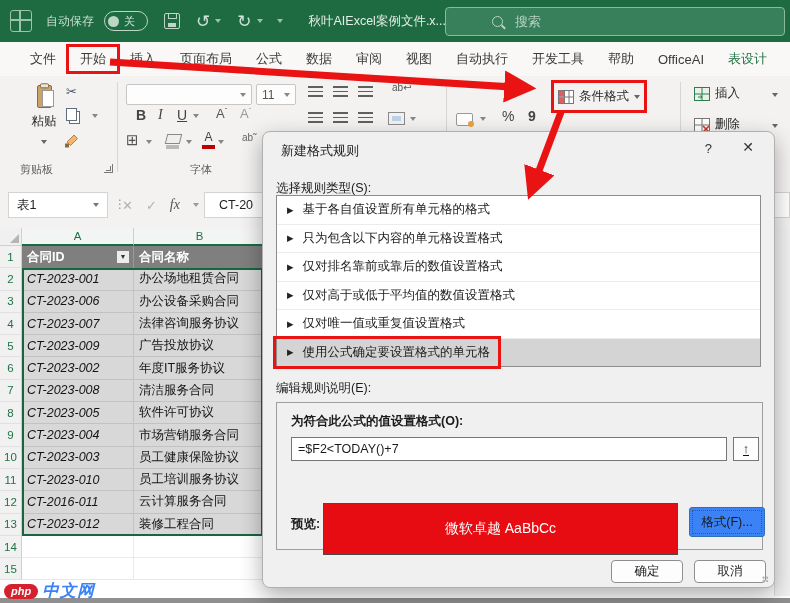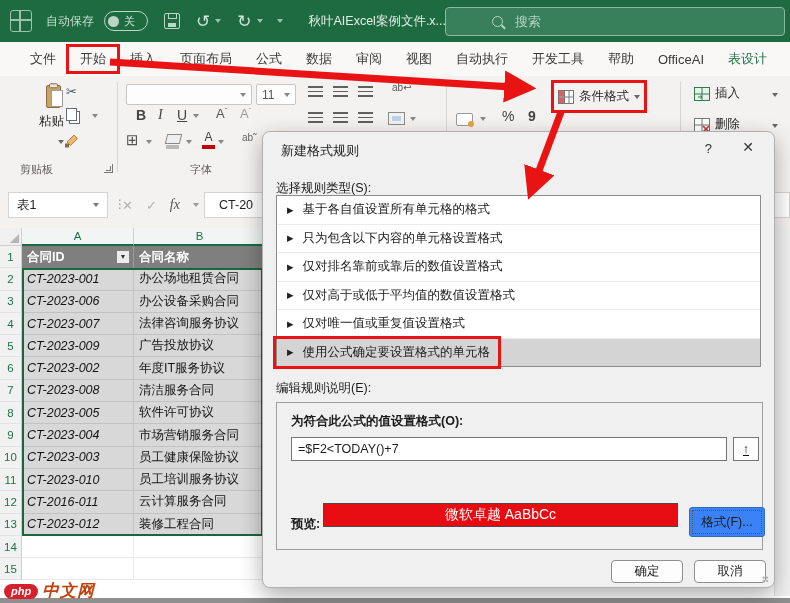--- a/index.html
+++ b/index.html
@@ -78,21 +78,21 @@
   .ecell{background:#fff;border-bottom:1px solid #e9e9e9;box-sizing:border-box;}
   .ca.ecell{border-right:1px solid #e9e9e9;}
   .fbtn{position:absolute;right:3px;top:3.5px;width:14px;height:14px;background:#ececec;border:1px solid #808080;
     display:flex;align-items:center;justify-content:center;font-size:7px;color:#333;box-sizing:border-box;}
   .selborder{position:absolute;left:22px;top:268px;width:241px;height:268px;border:2px solid #17663e;pointer-events:none;z-index:2;box-sizing:border-box;}
   .vscroll{position:absolute;right:0;top:228px;width:15px;height:368px;background:#f1f1f1;border-left:1px solid #dcdcdc;z-index:3;}
   .bstrip{position:absolute;left:0;top:598px;width:790px;height:5px;background:#8f8f8f;z-index:4;}
   
   .phpmark{position:absolute;left:4px;top:580px;display:flex;align-items:center;gap:4px;z-index:25;}
   .phpbadge{background:#d5212d;color:#fff;font-style:italic;font-weight:bold;border-radius:10px;padding:1.5px 7px;font-size:11px;}
-  .wmtext{font-weight:800;font-style:italic;font-size:16.5px;color:#c2410c;letter-spacing:1px;}
+  .wmtext{font-weight:800;font-style:italic;font-size:16.5px;color:#3b82f6;letter-spacing:1px;}
   
   .dlg{position:absolute;left:262px;top:131px;width:513px;height:457px;background:#f0f0f0;border:1px solid #b0b0b0;
     border-radius:8px;box-shadow:0 8px 22px rgba(0,0,0,.32);z-index:10;font-size:12.5px;color:#1b1b1b;box-sizing:border-box;}
   .dlg .abs{position:absolute;}
   .dtitle{left:18px;top:10px;font-size:13px;}
   .dhelp{right:62px;top:9px;font-size:13px;color:#333;}
   .dclose{right:20px;top:7px;font-size:14px;color:#333;}
   .rulelist{left:13px;top:63px;width:485px;height:172px;background:#fff;border:1px solid #8c8c8c;
     display:flex;flex-direction:column;box-sizing:border-box;}
   .rule{flex:1;display:flex;align-items:center;gap:9px;padding-left:10px;border-bottom:1px solid #ececec;position:relative;}
@@ -101,21 +101,21 @@
   .rule.selected::after{content:"";position:absolute;left:-4px;top:-3px;bottom:-3px;width:222px;border:3px solid #e91313;pointer-events:none;}
   .tri{font-size:8.5px;color:#222;}
   .groupbox{left:13px;top:270px;width:487px;height:148px;border:1px solid #9d9d9d;box-sizing:border-box;}
   .fvlabel{left:14px;top:10px;font-weight:bold;}
   .finput{left:14px;top:34px;width:436px;height:24px;background:#fff;border:1px solid #767676;display:flex;
     align-items:center;padding-left:6px;box-sizing:border-box;font-size:12.5px;}
   .refedit{left:456px;top:34px;width:26px;height:24px;background:#fdfdfd;border:1px solid #767676;display:flex;
     align-items:center;justify-content:center;box-sizing:border-box;}
   .refedit span{border-bottom:1.6px solid #111;line-height:1;font-size:13px;}
   .plabel{left:14px;top:113px;font-weight:bold;}
-  .pbox{left:46px;top:100px;width:355px;height:24px;border:1px solid #4a4a4a;display:flex;align-items:center;
+  .pbox{left:46px;top:100px;width:355px;height:52px;border:1px solid #4a4a4a;display:flex;align-items:center;
     justify-content:center;color:#fff;font-size:14px;box-sizing:border-box;}
   .fmtbtn{left:412px;top:104px;width:76px;height:30px;background:#3b82f6;border:1px solid #2f6fb4;border-radius:3px;
     display:flex;align-items:center;justify-content:center;outline:1px dotted #555;outline-offset:-4px;box-sizing:border-box;}
   .dbtn{width:72px;height:23px;background:#fdfdfd;border:1px solid #8f8f8f;border-radius:4px;display:flex;
     align-items:center;justify-content:center;box-sizing:border-box;}
   .okbtn{left:348px;top:428px;}.cancelbtn{left:431px;top:428px;}
   .grip{right:5px;bottom:4px;width:7px;height:7px;
     background:radial-gradient(circle at 1.5px 1.5px,#aaa 1px,transparent 1.2px) 0 0/3.5px 3.5px;}
   
   .annotsvg{position:absolute;left:0;top:0;z-index:30;pointer-events:none;}
@@ -159,21 +159,21 @@
       <span class="tab">视图</span>
       <span class="tab">自动执行</span>
       <span class="tab">开发工具</span>
       <span class="tab">帮助</span>
       <span class="tab">OfficeAI</span>
       <span class="tab ctx">表设计</span>
     </div>
 
   <div class="ribbon">
 
-    <div class="abs" style="left:24px;top:7px;width:40px;text-align:right;">
+    <div class="abs" style="left:24px;top:7px;width:40px;text-align:center;">
       <svg width="21" height="26">
           <rect x="3.5" y="2.5" width="14" height="22" rx="1.5" fill="#c9a36a" stroke="#8a6d3f"></rect>
           <rect x="6.5" y="0.8" width="8" height="4" rx="1" fill="#e8e6e3" stroke="#8a6d3f"></rect>
           <rect x="8.5" y="7.5" width="11" height="16" fill="#fff" stroke="#9a9a98"></rect>
         </svg>
       <div style="font-size:12.5px;color:#2b2a29;">粘贴</div>
       <span class="car" style="border-top-color:#666"></span>
     </div>
     <span class="abs" style="left:66px;top:8px;font-size:13px;color:#44546a;">✂</span>
     <div class="abs copyic" style="left:66px;top:32px;"></div>

